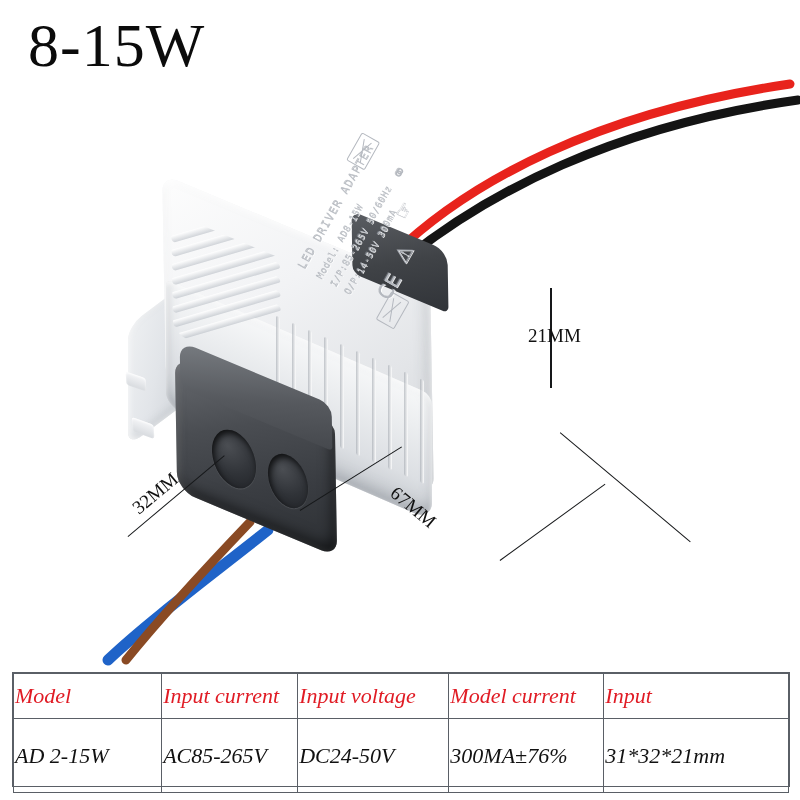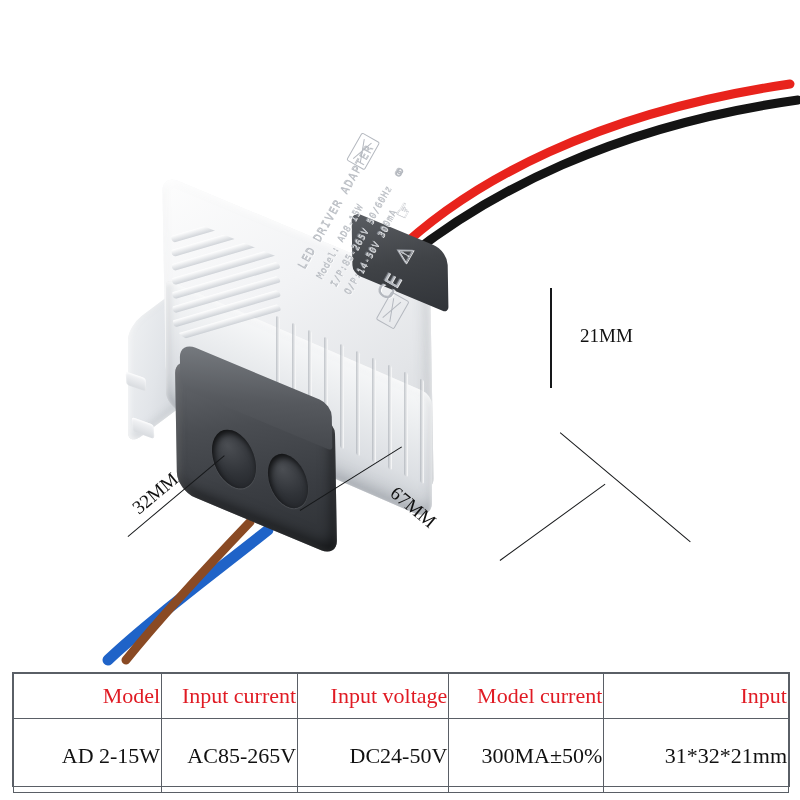--- a/index.html
+++ b/index.html
@@ -112,38 +112,39 @@
        transform:rotate(40deg);transform-origin:left center;}
   .d32{left:128px;top:536px;width:126px;height:1.4px;background:#16181a;
        transform:rotate(-40deg);transform-origin:left center;}
   .d32b{left:300px;top:510px;width:120px;height:1.2px;background:#16181a;
         transform:rotate(-32deg);transform-origin:left center;}
   .hint{left:500px;top:560px;width:130px;height:1.2px;background:#16181a;
         transform:rotate(-36deg);transform-origin:left center;}
 
   .dim{position:absolute;color:#111;font-size:19px;font-family:"Liberation Serif",serif;
        white-space:nowrap;}
-  .dim21{left:580px;top:325px;}
+  .dim21{left:528px;top:325px;}
   .dim67{left:400px;top:482px;transform:rotate(40deg);transform-origin:left top;}
   .dim32{left:128px;top:502px;transform:rotate(-40deg);transform-origin:left top;}
 
   
   .table{position:absolute;left:12px;top:672px;width:776px;height:113px;
          border:1.6px solid #5a5f66;border-collapse:collapse;}
   table{width:100%;height:100%;border-collapse:collapse;table-layout:fixed;}
-  th,td{border:1.4px solid #5a5f66;text-align:right;vertical-align:middle;
-        font-family:"Liberation Serif",serif;}
+  th,td{border:1.4px solid #5a5f66;text-align:left;vertical-align:middle;
+        font-family:"Liberation Serif",serif;font-style:italic;}
   th{color:#e01b24;font-size:22px;font-weight:400;height:42px;}
   td{color:#111;font-size:22px;height:71px;}
 </style>
 </head>
 <body>
 
 <div id="stage">
 
+  <div class="title">8-15W</div>
 
   <div class="photo">
 
     <svg class="wire" viewBox="0 0 800 600">
 
       <path d="M392 196 C 470 120, 600 52, 790 24" stroke="#e8231c" stroke-width="9" fill="none" stroke-linecap="round"></path>
       <path d="M404 200 C 486 134, 612 66, 798 40" stroke="#141414" stroke-width="9" fill="none" stroke-linecap="round"></path>
 
       <path d="M268 470 C 218 510, 150 560, 108 600" stroke="#1f63c8" stroke-width="11" fill="none" stroke-linecap="round"></path>
       <path d="M250 462 C 208 506, 160 558, 126 600" stroke="#8a4a24" stroke-width="9" fill="none" stroke-linecap="round"></path>
@@ -222,20 +223,20 @@
           <th style="width:19.5%">Input voltage</th>
           <th style="width:20.0%">Model current</th>
           <th style="width:23.9%">Input</th>
         </tr>
       </thead>
       <tbody>
         <tr>
           <td>AD 2-15W</td>
           <td>AC85-265V</td>
           <td>DC24-50V</td>
-          <td>300MA±50%</td>
+          <td>300MA±76%</td>
           <td>31*32*21mm</td>
         </tr>
       </tbody>
     </table>
   </div>
 
 </div>
 
 </body></html>

